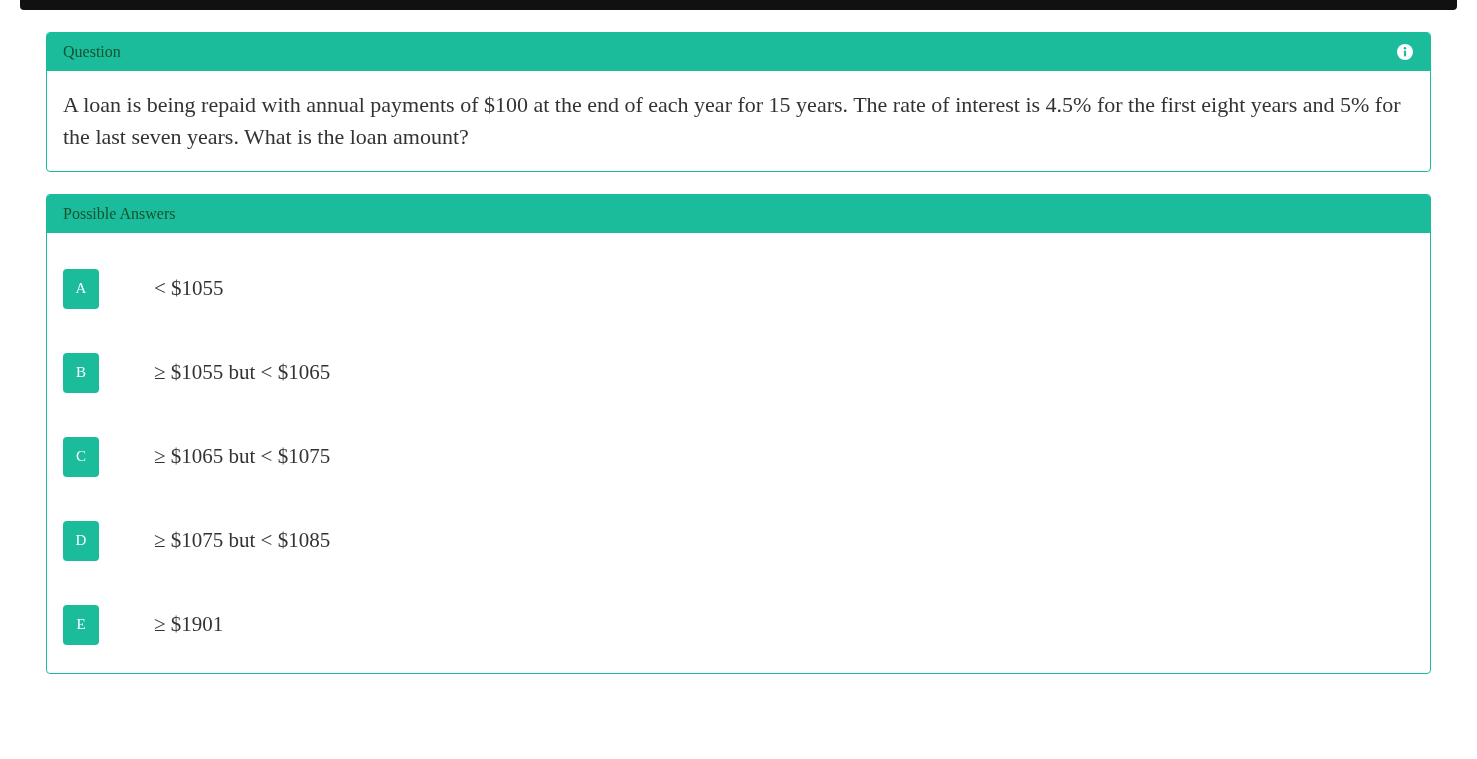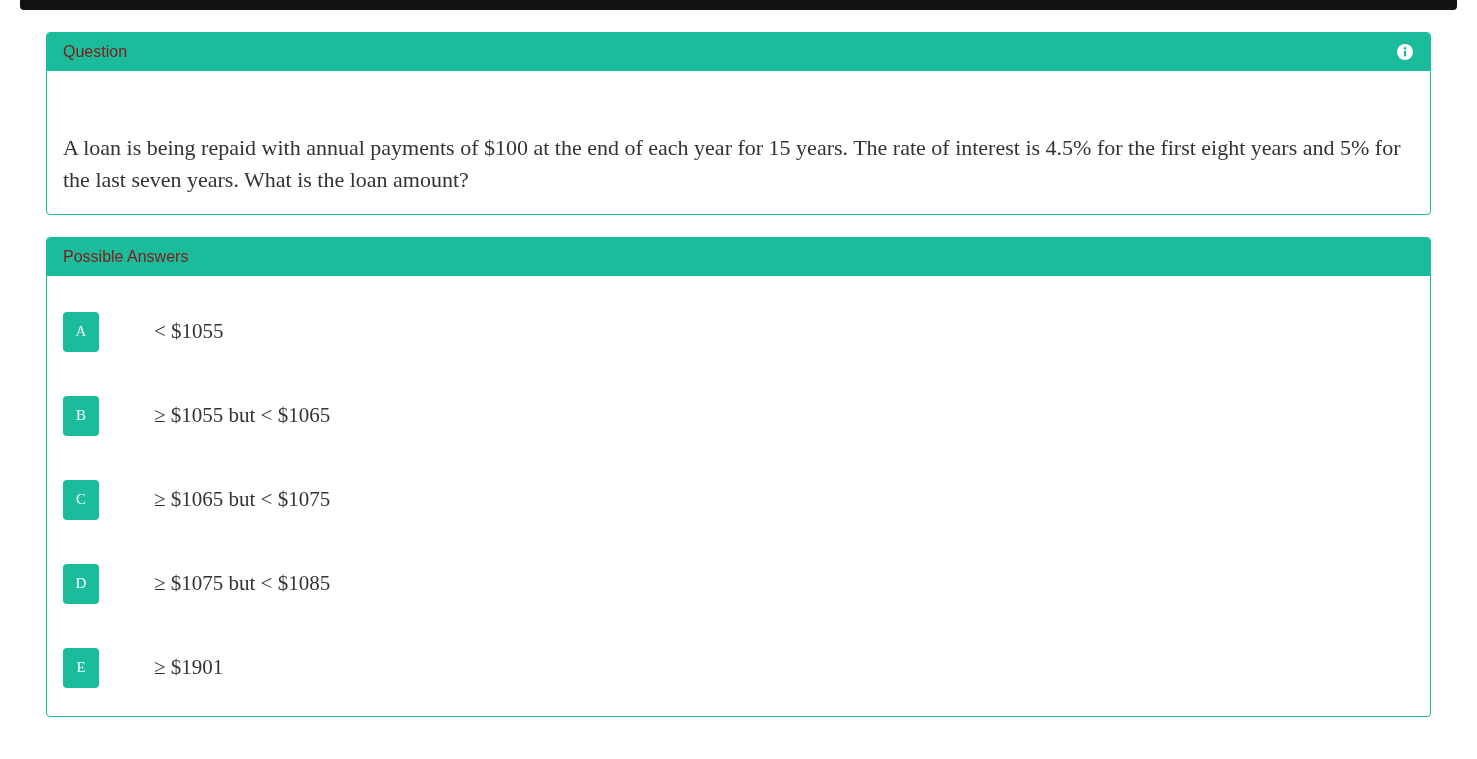--- a/index.html
+++ b/index.html
@@ -22,43 +22,43 @@
   }
   .panel {
     margin: 22px 46px 0 46px;
     border: 1px solid #1abc9c;
     border-radius: 4px;
     background: #fff;
     overflow: hidden;
   }
   .panel-header {
     background: #1abc9c;
-    color: #7f1d1d;
+    color: #14532d;
     padding: 10px 16px;
     font-size: 16px;
     display: flex;
     align-items: center;
     justify-content: space-between;
+    font-family: Liberation Serif, serif;
   }
   .panel-header .info-icon {
     width: 18px;
     height: 18px;
     display: inline-flex;
     align-items: center;
     justify-content: center;
   }
   .panel-body {
     padding: 18px 16px;
   }
   .question-text {
     font-family: Georgia, "Times New Roman", Times, serif;
     font-size: 22px;
     line-height: 1.45;
     color: #333;
-    margin-top: 43px;
   }
   .answers-body {
     padding: 14px 16px 20px 16px;
   }
   .answer-row {
     display: flex;
     align-items: center;
     gap: 10px;
     margin: 22px 0 44px 0;
     cursor: pointer;

